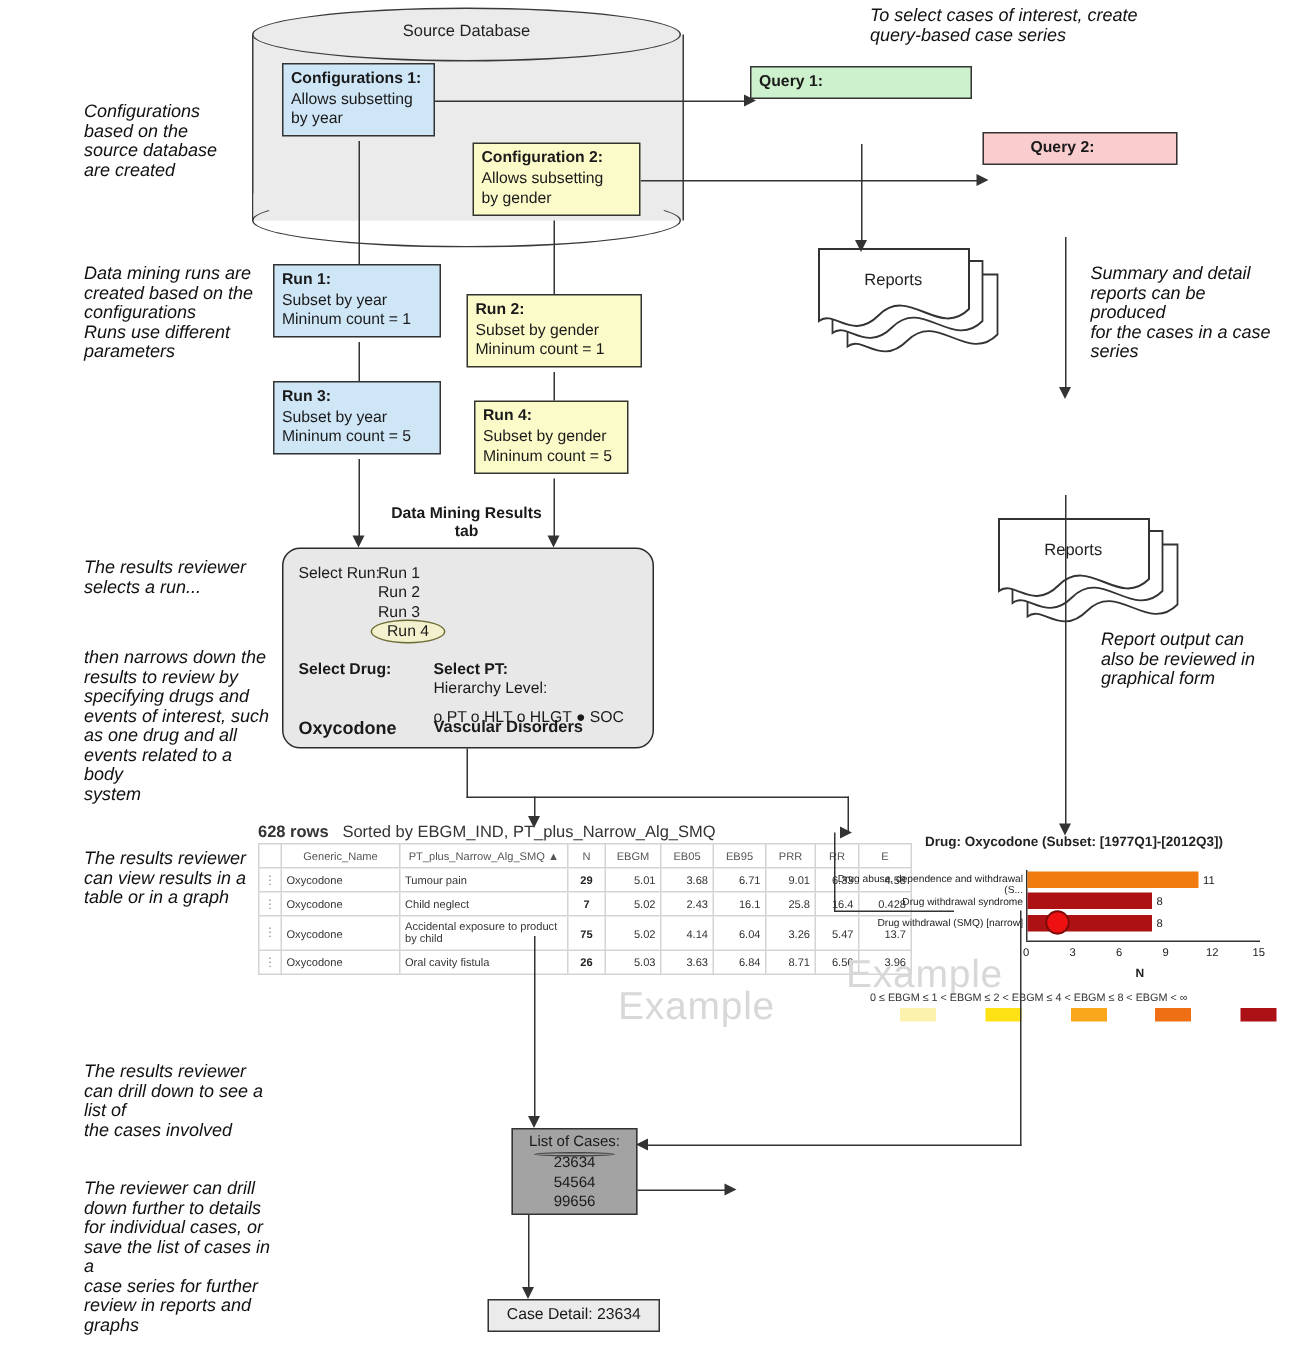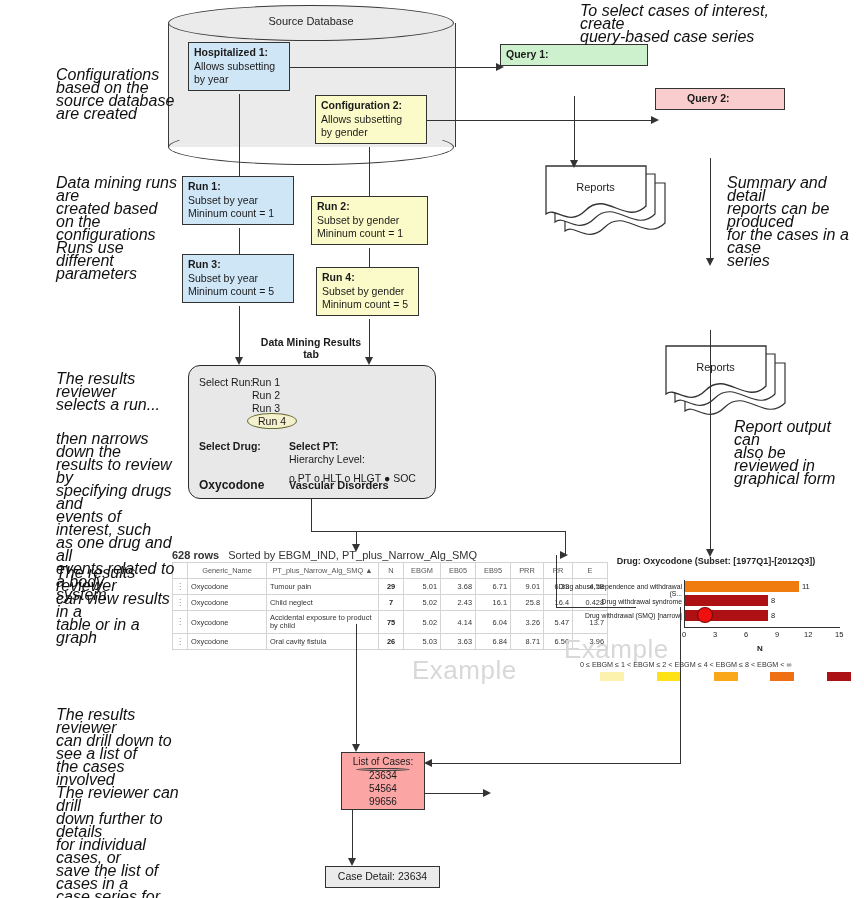--- a/index.html
+++ b/index.html
@@ -1,21 +1,21 @@
 <!DOCTYPE html>
 <html><head>
 <meta charset="utf-8">
 <style>
   html,body{margin:0;padding:0;background:#ffffff;}
   body{width:864px;height:898px;position:relative;
        font-family:"Liberation Sans","DejaVu Sans",sans-serif;
        color:#1a1a1a;overflow:hidden;}
   .abs{position:absolute;}
   
-  .note{font-style:italic;font-size:16px;line-height:13px;color:#111;}
+  .note{font-style:italic;font-size:12px;line-height:13px;color:#111;}
   
   .box{box-sizing:border-box;border:1.6px solid #333;padding:3px 5px;
        font-size:10.5px;line-height:13.5px;}
   .box b{font-weight:bold;}
   .blue{background:#cfe6f7;}
   .yellow{background:#fbfbc9;}
   .green{background:#cdf0cd;}
   .pink{background:#f9ccce;}
   .grey{background:#ebebeb;}
   
@@ -76,38 +76,38 @@
   .arrow{position:absolute;width:0;height:0;}
   .ar-down{border-left:4.5px solid transparent;border-right:4.5px solid transparent;
      border-top:8px solid #333;}
   .ar-right{border-top:4.5px solid transparent;border-bottom:4.5px solid transparent;
      border-left:8px solid #333;}
   .ar-left{border-top:4.5px solid transparent;border-bottom:4.5px solid transparent;
      border-right:8px solid #333;}
   #dmr-label{left:236px;top:336px;width:150px;text-align:center;font-size:10.5px;
      font-weight:bold;line-height:12px;}
   #case-detail{left:325px;top:866px;width:115px;text-align:center;background:#ebebeb;}
-  #list-cases{left:341px;top:752px;width:84px;height:58px;background:#fca5a5;
+  #list-cases{left:341px;top:752px;width:84px;height:58px;background:#a3a3a3;
      font-size:10px;line-height:13px;text-align:center;padding-top:2px;}
   #list-cases .hl{display:inline-block;padding:0px 12px;border:1.2px solid #444;
      border-radius:50%;}
 </style>
 </head>
 <body>
 
 <div id="db-cyl" class="abs">
   <div class="body"></div>
   <div class="botfill"></div>
   <div class="bot"></div>
   <div class="top"></div>
   <div class="cap">Source Database</div>
 </div>
 
 <div class="abs box blue" style="left:188px;top:42px;width:102px;z-index:5;">
-  <b>Hospitalized 1:</b>
+  <b>Configurations 1:</b>
   <div style="white-space:pre-line">Allows subsetting
 by year</div>
 </div>
 <div class="abs box yellow" style="left:315px;top:95px;width:112px;z-index:5;">
   <b>Configuration 2:</b>
   <div style="white-space:pre-line">Allows subsetting
 by gender</div>
 </div>
 
 <div class="abs box blue" style="left:182px;top:176px;width:112px;">

